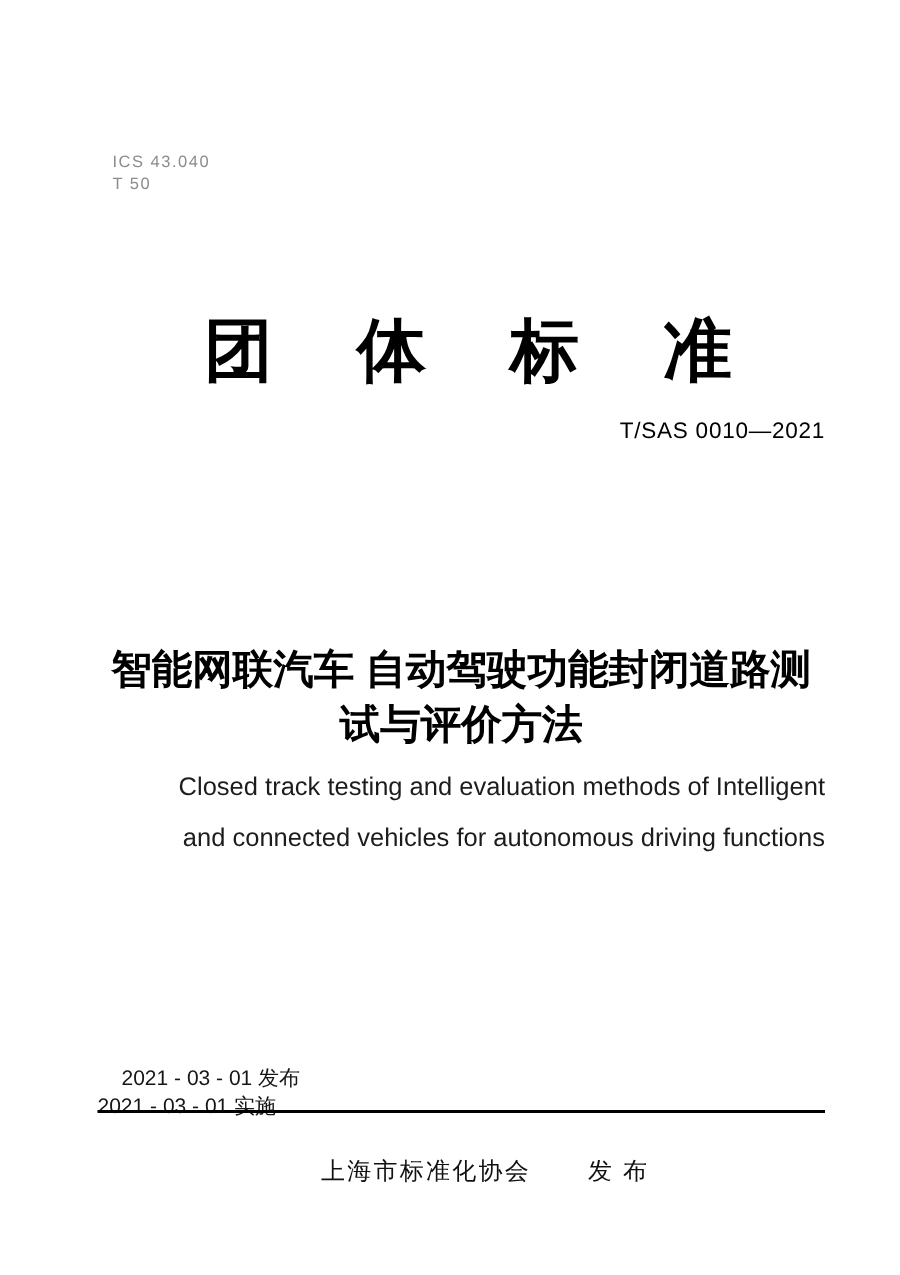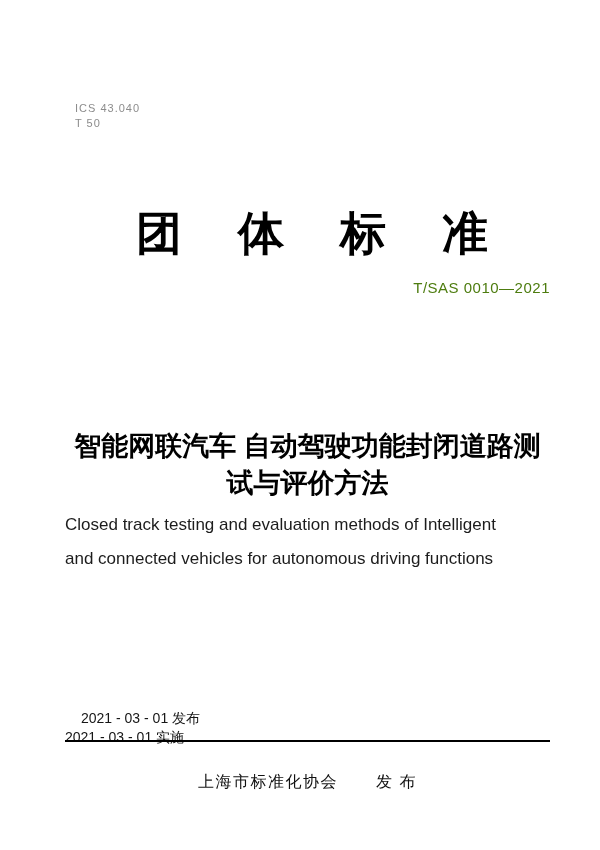--- a/index.html
+++ b/index.html
@@ -36,39 +36,39 @@
     line-height: 1;
     font-weight: bold;
     color: #000000;
   }
   .std-number {
     position: absolute;
     top: 279px;
     right: 50px;
     font-size: 15px;
     letter-spacing: 0.5px;
-    color: #4d7c0f;
+    color: #000000;
   }
   .title-cn {
     position: absolute;
     left: 65px;
     top: 428px;
     width: 485px;
     text-align: center;
     font-size: 27px;
     line-height: 37px;
     font-weight: bold;
     color: #000000;
   }
   .title-en {
     position: absolute;
     left: 65px;
     top: 508px;
     width: 485px;
-    text-align: left;
+    text-align: right;
     font-size: 17px;
     line-height: 34px;
     color: #1c1c1c;
   }
   .dates-row {
     position: absolute;
     left: 65px;
     top: 709px;
     width: 485px;
     display: flex;
@@ -84,21 +84,21 @@
   .footer-rule {
     position: absolute;
     left: 65px;
     top: 740px;
     width: 485px;
     height: 2px;
     background: #000000;
   }
   .publisher-row {
     position: absolute;
-    left: 65px;
+    left: 81px;
     top: 772px;
     width: 485px;
     text-align: center;
     font-size: 16px;
     line-height: 20px;
     letter-spacing: 1.5px;
     color: #111111;
   }
   .pub-gap {
     display: inline-block;

